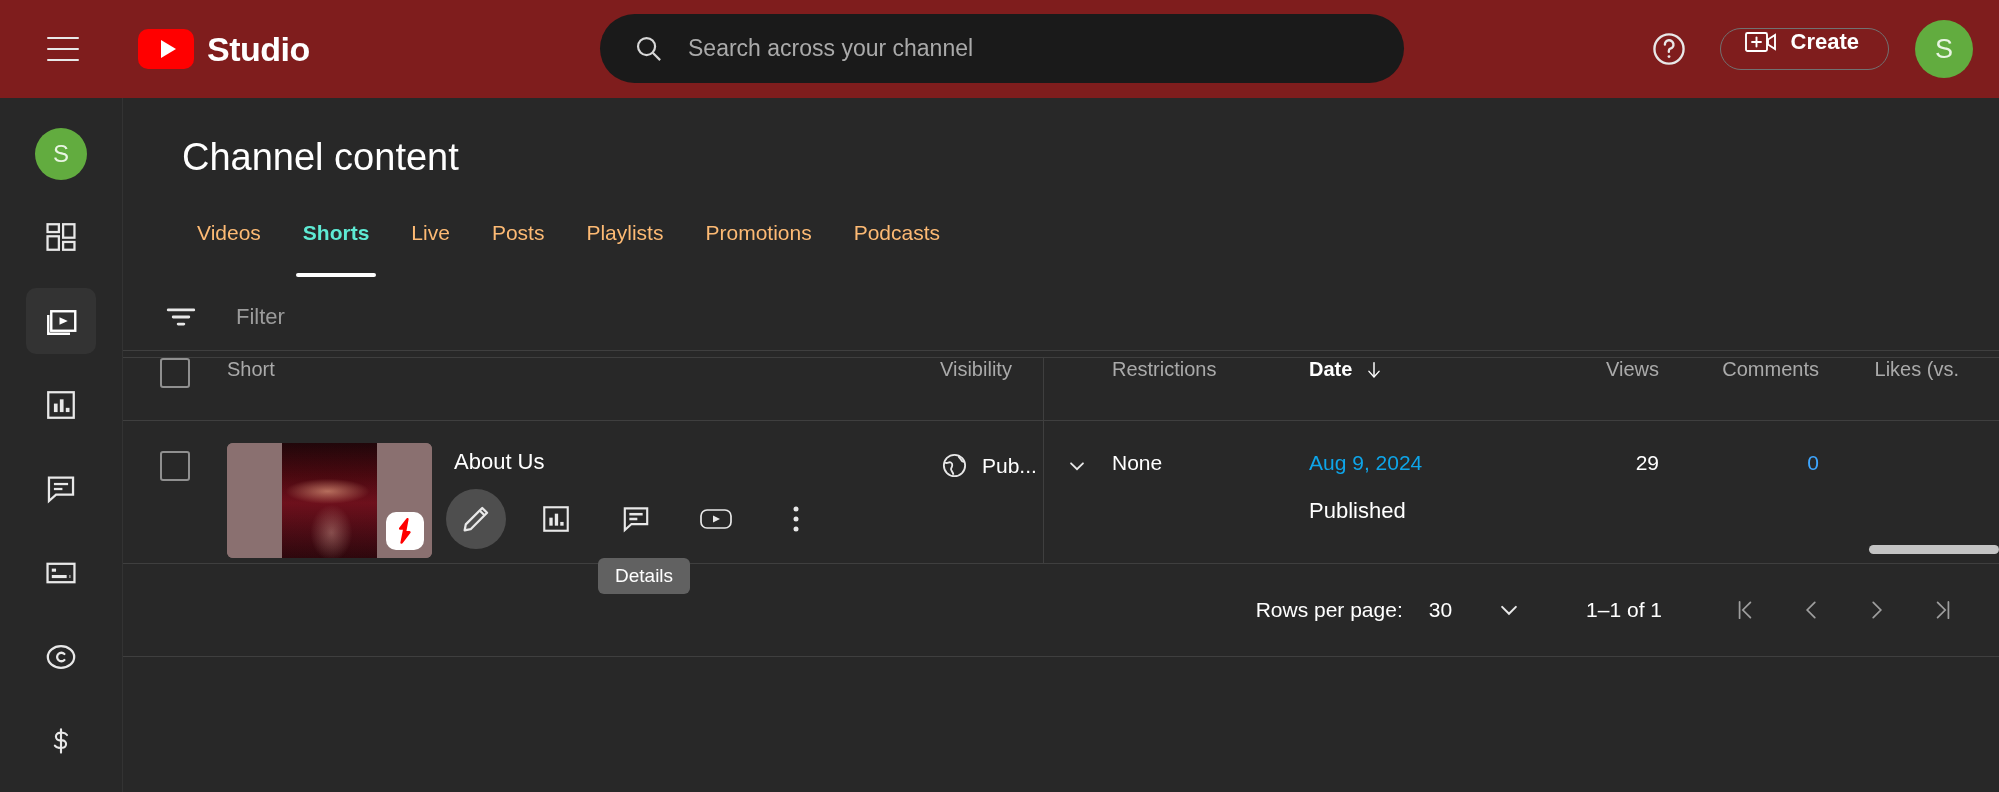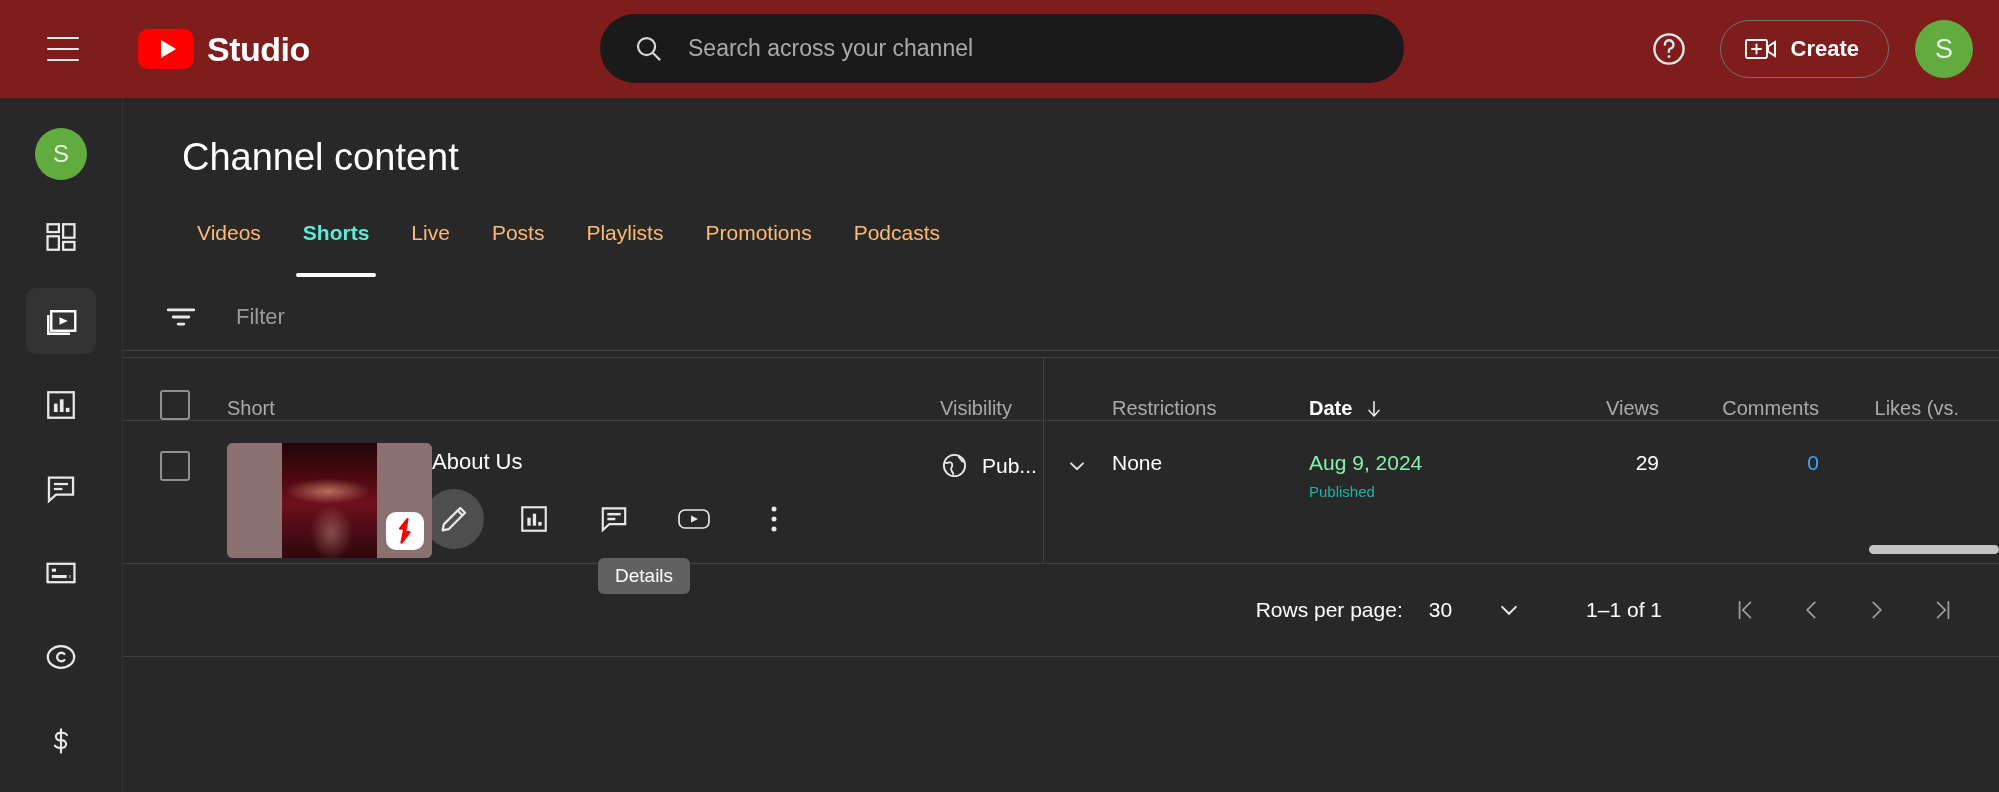--- a/index.html
+++ b/index.html
@@ -92,24 +92,24 @@
     height: 98px;
     display: flex; align-items: center;
     gap: 26px;
   }
   .help-btn {
     width: 50px; height: 50px;
     display: flex; align-items: center; justify-content: center;
     cursor: pointer;
   }
   .create-btn {
-    height: 58px;
+    height: 42px;
     border: 1px solid #717171;
     border-radius: 40px;
-    display: flex; align-items: center;
+    display: flex; align-items: flex-start;
     gap: 14px;
     padding: 0 29px 0 24px;
     cursor: pointer;
     color: #fff;
     font-size: 22px;
     font-weight: 600;
   }
   .avatar-top {
     width: 58px; height: 58px;
     border-radius: 50%;
@@ -219,21 +219,21 @@
     font-family: Liberation Sans, sans-serif;
     width: 700px;
   }
   .filter-input::placeholder { color: #9b9b9b; }
 
   .divider { height: 1px; background: #3f3f3f; }
 
   
   .thead {
     display: flex;
-    align-items: flex-end;
+    align-items: flex-start;
     height: 62px;
     color: #aaa;
     font-size: 20px;
     position: relative;
   }
   .cb {
     width: 30px; height: 30px;
     border: 2px solid #909090;
     border-radius: 3px;
     cursor: pointer;
@@ -324,22 +324,22 @@
     white-space: nowrap;
   }
 
   .vis-cell {
     display: flex; align-items: center;
     gap: 13px;
     font-size: 21px;
     color: #fff;
     cursor: pointer;
   }
-  .date-main { font-size: 21px; color: #86efac; }
-  .date-sub  { font-size: 15px; color: #14b8a6; margin-top: 8px; }
+  .date-main { font-size: 21px; color: #0ea5e9; }
+  .date-sub  { font-size: 22px; color: #ffffff; margin-top: 23px; }
   .num { font-size: 21px; color: #fff; margin-top: 48px; }
   .num.link { color: #3ea6ff; cursor: pointer; }
 
   .hscroll {
     position: absolute;
     right: 0;
     bottom: 9px;
     width: 130px; height: 9px;
     background: #c4c4c4;
     border-radius: 5px;
@@ -569,21 +569,21 @@
     <div class="vline" style="top:0;height:62px;"></div>
   </div>
 
   <div class="divider"></div>
 
   <div class="row">
     <div class="col-check" style="padding-top:8px;">
       <span class="cb"></span>
     </div>
 
-    <div class="col-short" style="display:flex; ">
+    <div class="col-short" style="display:flex; gap:22px;">
       <div class="thumb">
         <div class="center"></div>
         <div class="side l"></div>
         <div class="side r"></div>
         <div class="shorts-badge">
           <svg width="20" height="26" viewBox="0 0 20 26">
             <path d="M12.4 1.2 L5.2 10.6 L9.4 10.6 L6.6 24.6 L14.4 14.2 L10 14.2 Z" fill="#f00" stroke="#f00" stroke-width="2.4" stroke-linejoin="round"></path>
           </svg>
         </div>
       </div>

